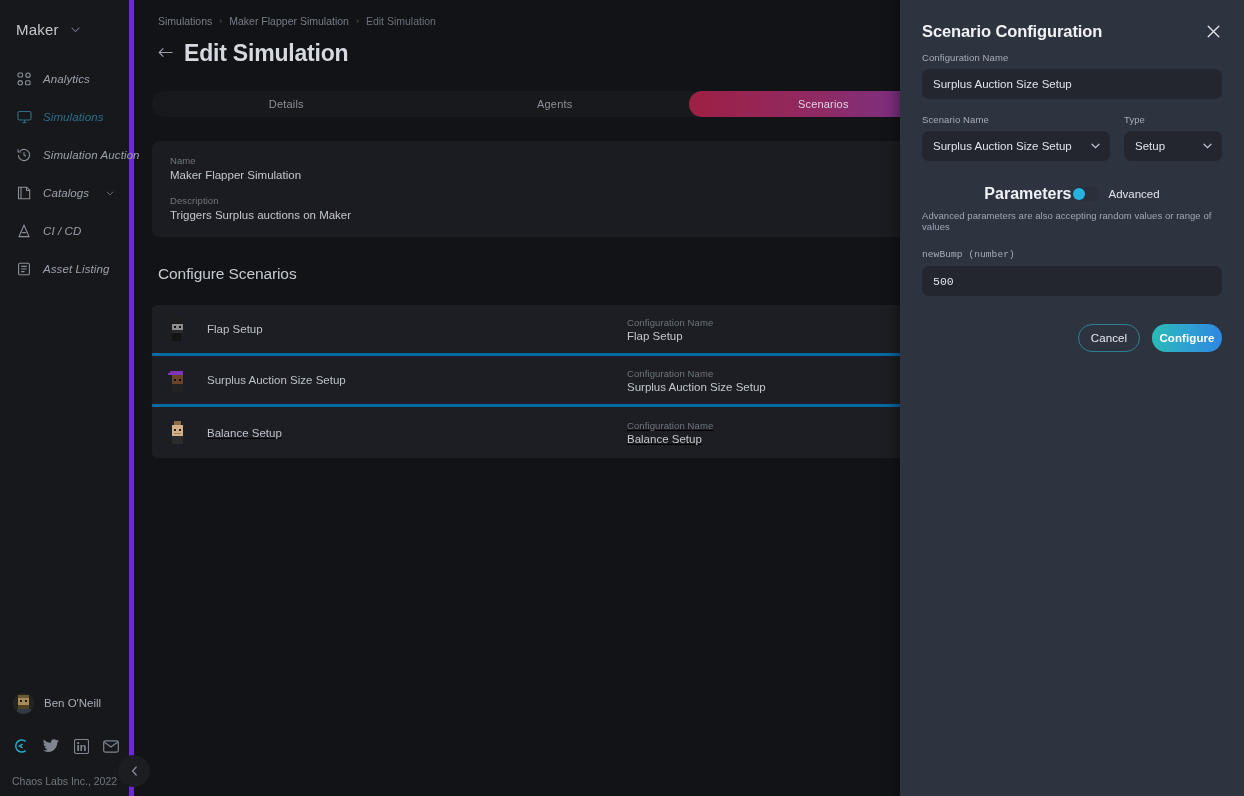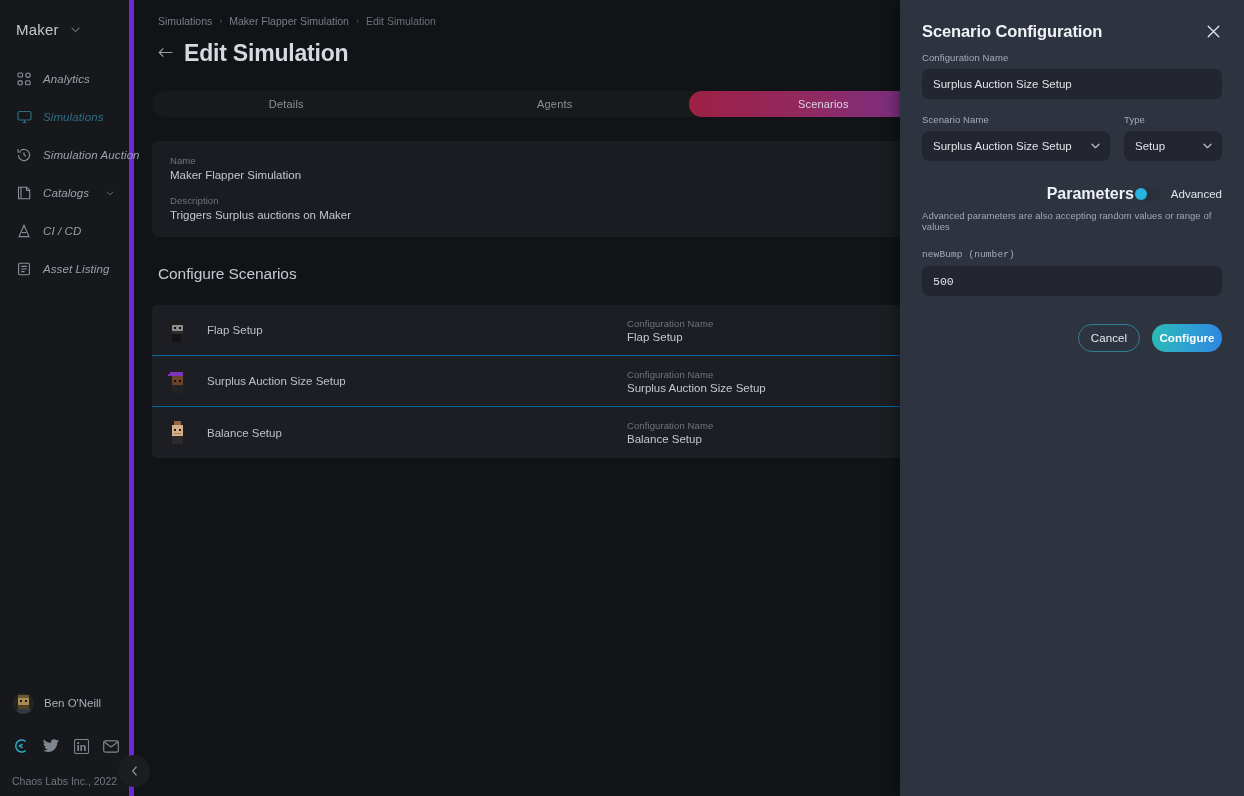--- a/index.html
+++ b/index.html
@@ -255,25 +255,25 @@
   .scenario-list {
     margin: 22px 18px 0 18px;
     border-radius: 5px;
     overflow: hidden;
   }
   .scenario-row {
     height: 51px;
     background: #1c1e23;
     display: flex;
     align-items: center;
-    border-bottom: 1px solid #0369a1;
+    border-bottom: 3px solid #0369a1;
     padding-left: 14px;
     cursor: pointer;
   }
-  .scenario-row:last-child { border-bottom: none; }
+  .scenario-row:last-child { border-bottom: none; text-decoration: underline; }
   .scn-avatar {
     width: 23px;
     height: 23px;
     flex: 0 0 23px;
     display: block;
     image-rendering: pixelated;
   }
   .scn-name {
     margin-left: 18px;
     font-size: 11.5px;
@@ -354,21 +354,21 @@
     font-size: 11.5px;
     color: #dfe3e9;
     cursor: pointer;
   }
   .sel-caret { color: #c2c7d0; display: flex; align-items: center; }
 
   .params-head {
     margin-top: 24px;
     display: flex;
     align-items: center;
-    justify-content: flex-end;
+    justify-content: center;
   }
   .params-title {
     font-size: 16px;
     font-weight: bold;
     color: #eef1f5;
   }
   .adv-wrap { display: flex; align-items: center; gap: 10px; }
   .toggle {
     width: 27px;
     height: 14px;

